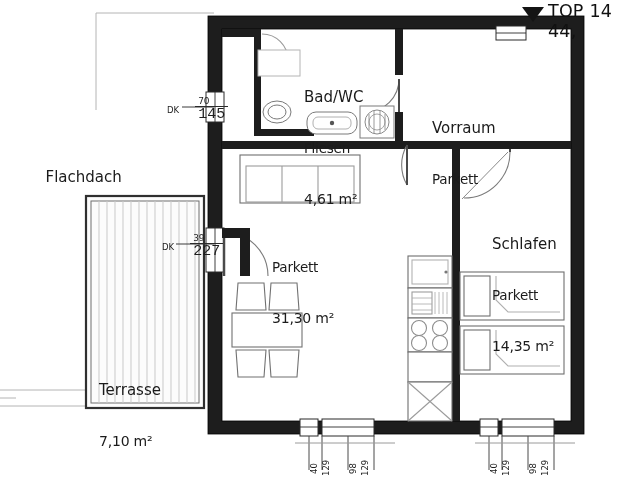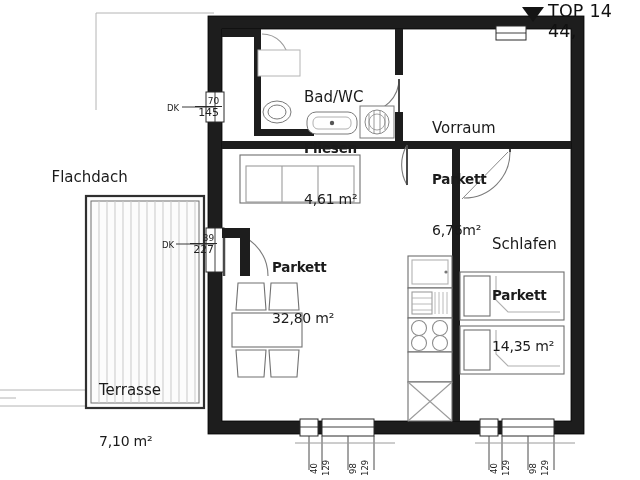--- a/index.html
+++ b/index.html
@@ -18,21 +18,21 @@
   #plan svg { position: absolute; top: 0; left: 0; }
 
   .lbl {
     position: absolute;
     color: #1b1b1b;
     white-space: pre;
     line-height: 1.12;
     letter-spacing: -0.2px;
   }
   .lbl .nm { font-weight: normal; font-size: 15px; letter-spacing: 0px; }
-  .lbl .mt { font-size: 13.5px; font-weight: bold; }
+  .lbl .mt { font-size: 13.5px; }
   .lbl .ar { font-size: 14px; }
   .lbl.center { }
 
   #header-label {
     position: absolute;
     top: 1px; left: 548px;
     font-size: 17.5px;
     color: #111;
     letter-spacing: 0.2px;
   }
@@ -49,26 +49,26 @@
     position: absolute;
     font-size: 8.5px;
     color: #1f1f1f;
     font-family: "DejaVu Sans", "Liberation Sans", sans-serif;
     white-space: nowrap;
   }
   .dk-tag { display: flex; align-items: center; }
   .dk-tag .dk-pre { font-size: 8.5px; margin-right: 16px; }
   .dk-tag .frac {
     display: inline-block;
-    text-align: right;
+    text-align: left;
     line-height: 1.05;
   }
   .dk-tag .frac .top { display: block; font-size: 9px; padding: 0 3px; }
   .dk-tag .frac .bar { display: block; border-top: 1px solid #2a2a2a; }
-  .dk-tag .frac .bot { display: block; font-size: 11px; padding: 0 3px; }
+  .dk-tag .frac .bot { display: block; font-size: 15px; padding: 0 3px; font-family: Liberation Mono, monospace; }
 
   .vdim {
     position: absolute;
     font-size: 8.5px;
     color: #202020;
     transform: rotate(-90deg);
     transform-origin: left top;
     white-space: nowrap;
   }
 </style>
@@ -283,45 +283,44 @@
 
     <g stroke="#3a3a3a" stroke-width="1">
       <line x1="182" y1="107" x2="214" y2="107"></line>
       <line x1="176" y1="244" x2="214" y2="244"></line>
     </g>
   </svg>
 
   <div id="header-marker"></div>
   <div id="header-label">TOP 14 44,</div>
 
-  <div class="lbl" style="left:32px; top:150px;text-align:right;">
+  <div class="lbl" style="left:26px; top:150px;text-align:right;">
     <span class="nm">Flachdach</span>
   </div>
 
   <div class="lbl" style="left:304px; top:53px;">
     <div class="nm">Bad/WC</div>
     <div class="mt">Fliesen</div>
     <div class="ar">4,61 m²</div>
   </div>
 
   <div class="lbl center" style="left:432px; top:84px; width:110px;">
     <div class="nm">Vorraum</div>
     <div class="mt">Parkett</div>
-    <div class="ar">6,76m²</div>
   </div>
 
   <div class="lbl" style="left:492px; top:200px;">
     <div class="nm">Schlafen</div>
     <div class="mt">Parkett</div>
     <div class="ar">14,35 m²</div>
   </div>
 
   <div class="lbl center" style="left:272px; top:224px; width:176px;">
     <div class="mt">Parkett</div>
-    <div class="ar">32,80 m²</div>
+    <div class="ar">31,30 m²</div>
   </div>
 
   <div class="lbl" style="left:99px; top:346px;">
     <div class="nm">Terrasse</div>
     <div class="ar">7,10 m²</div>
   </div>
 
   <div class="dimtag dk-tag" style="left:167px; top:97px;">
     <span class="dk-pre">DK</span>
     <span class="frac">

